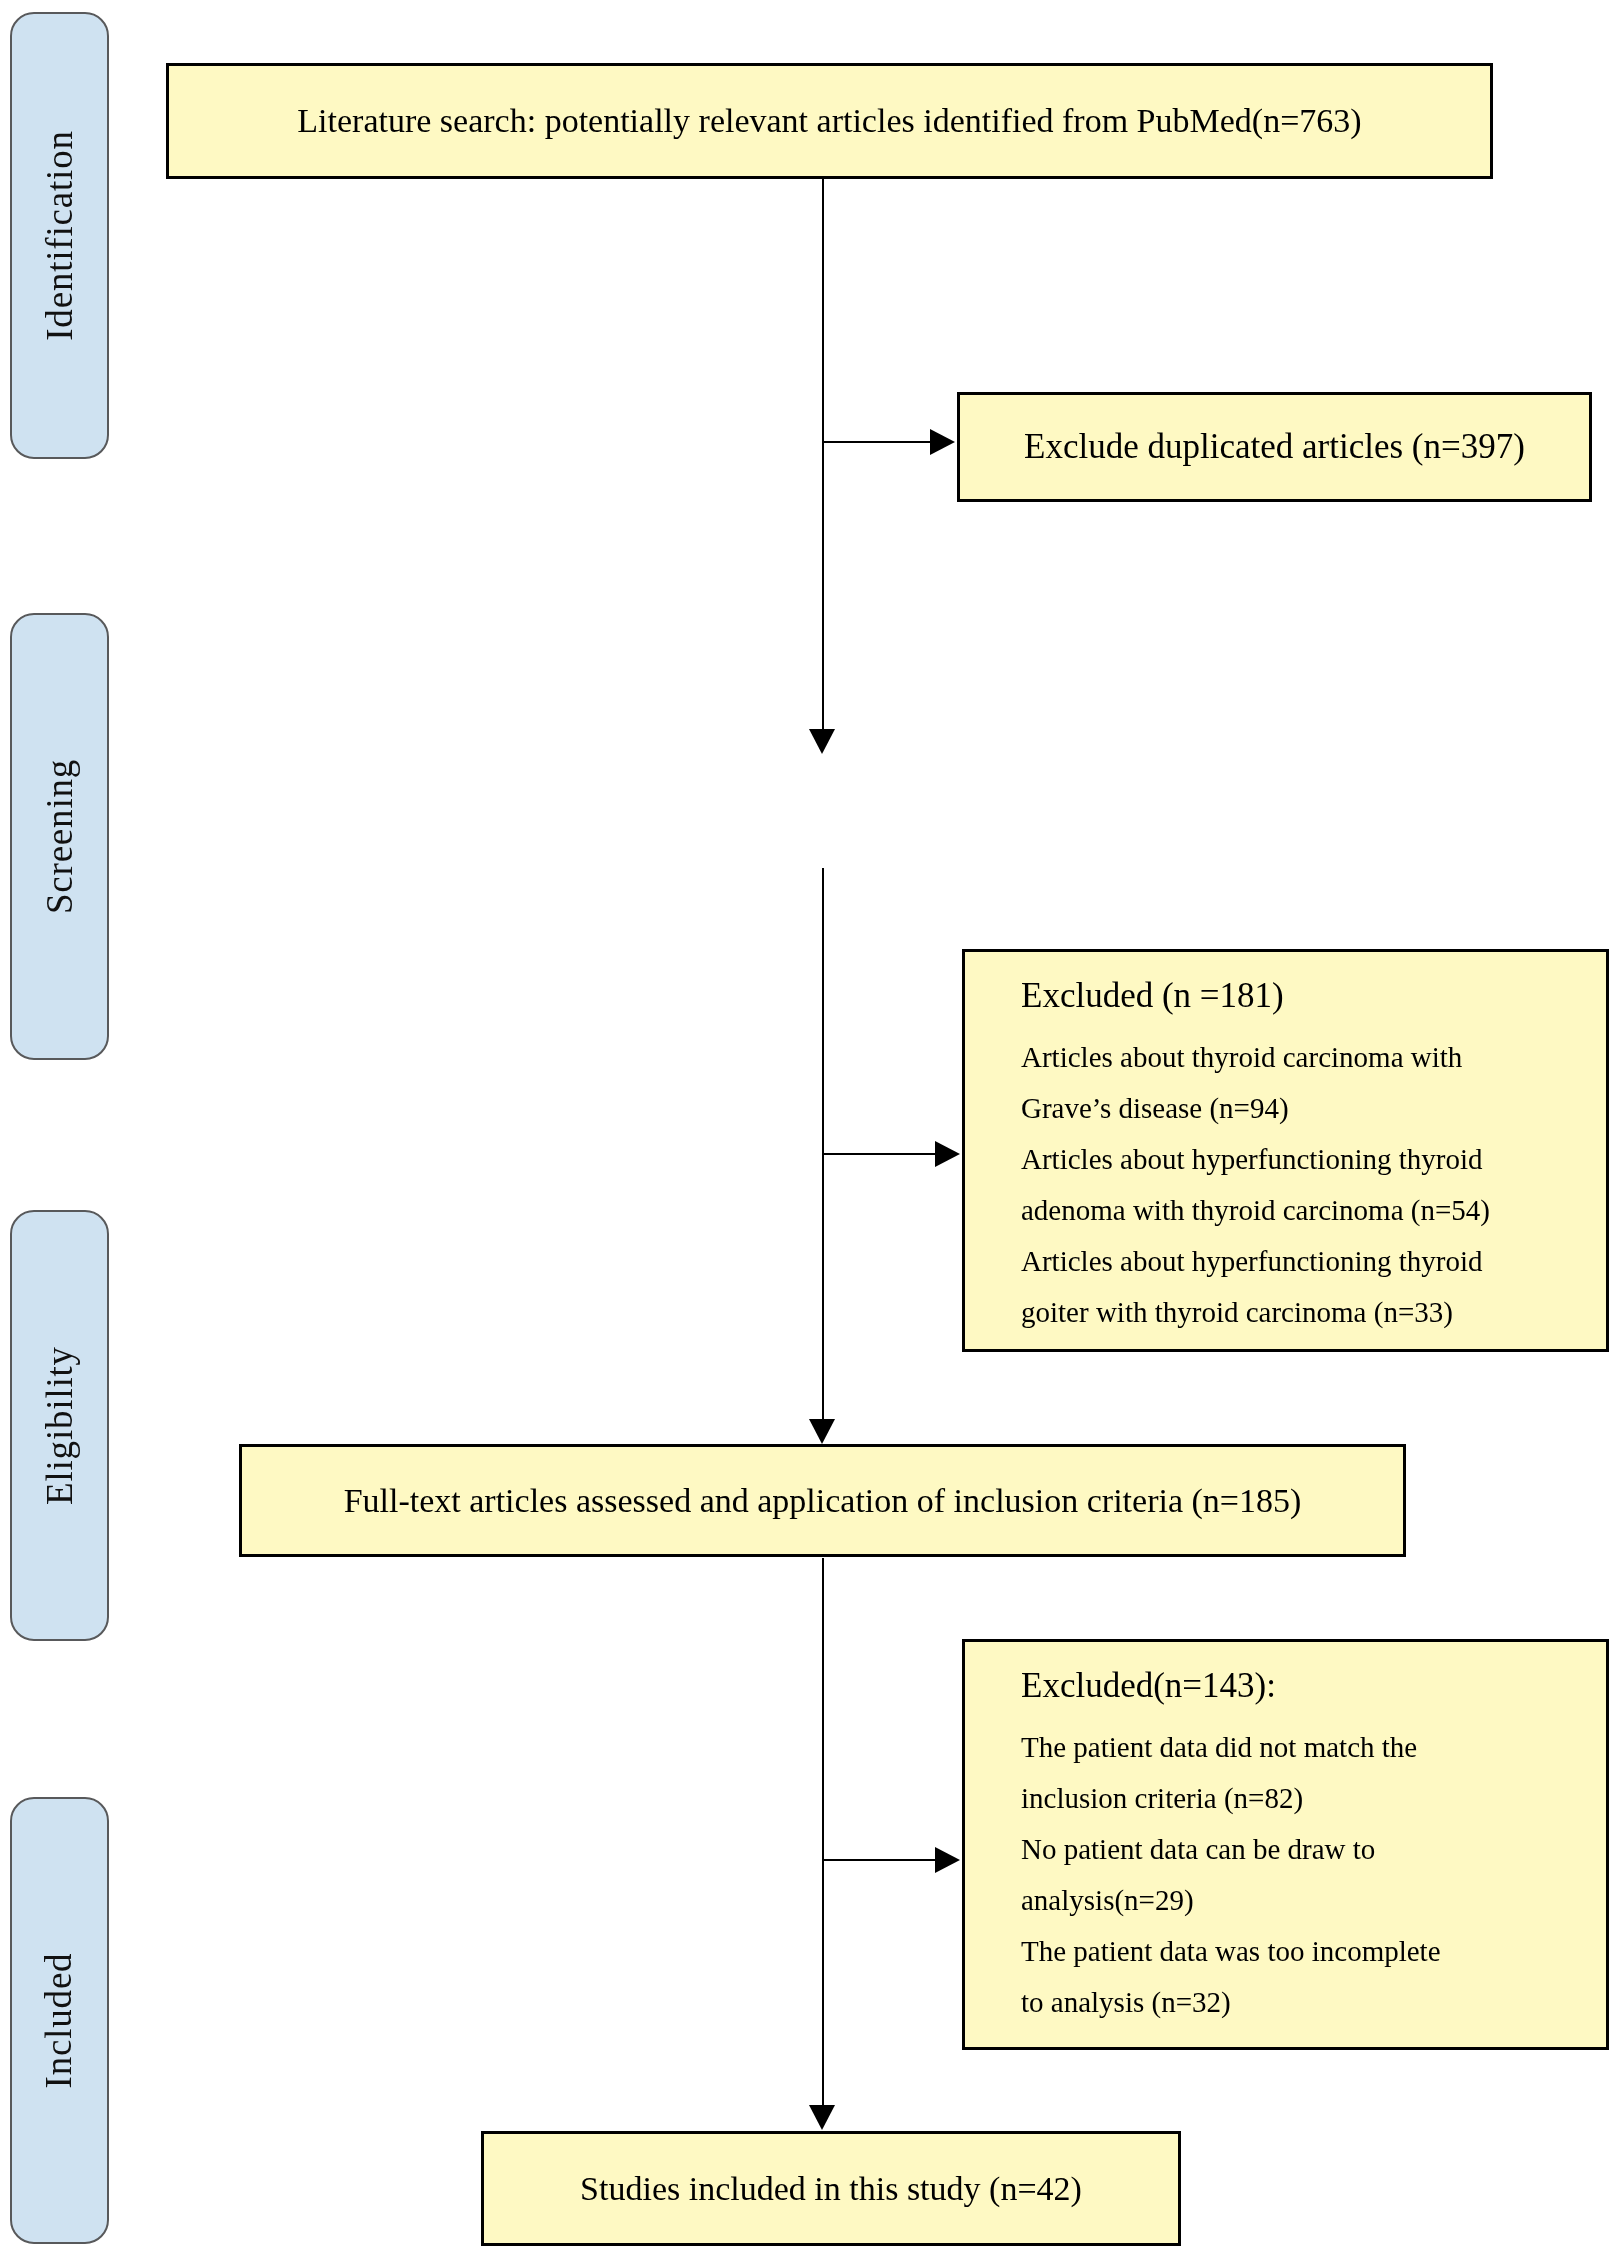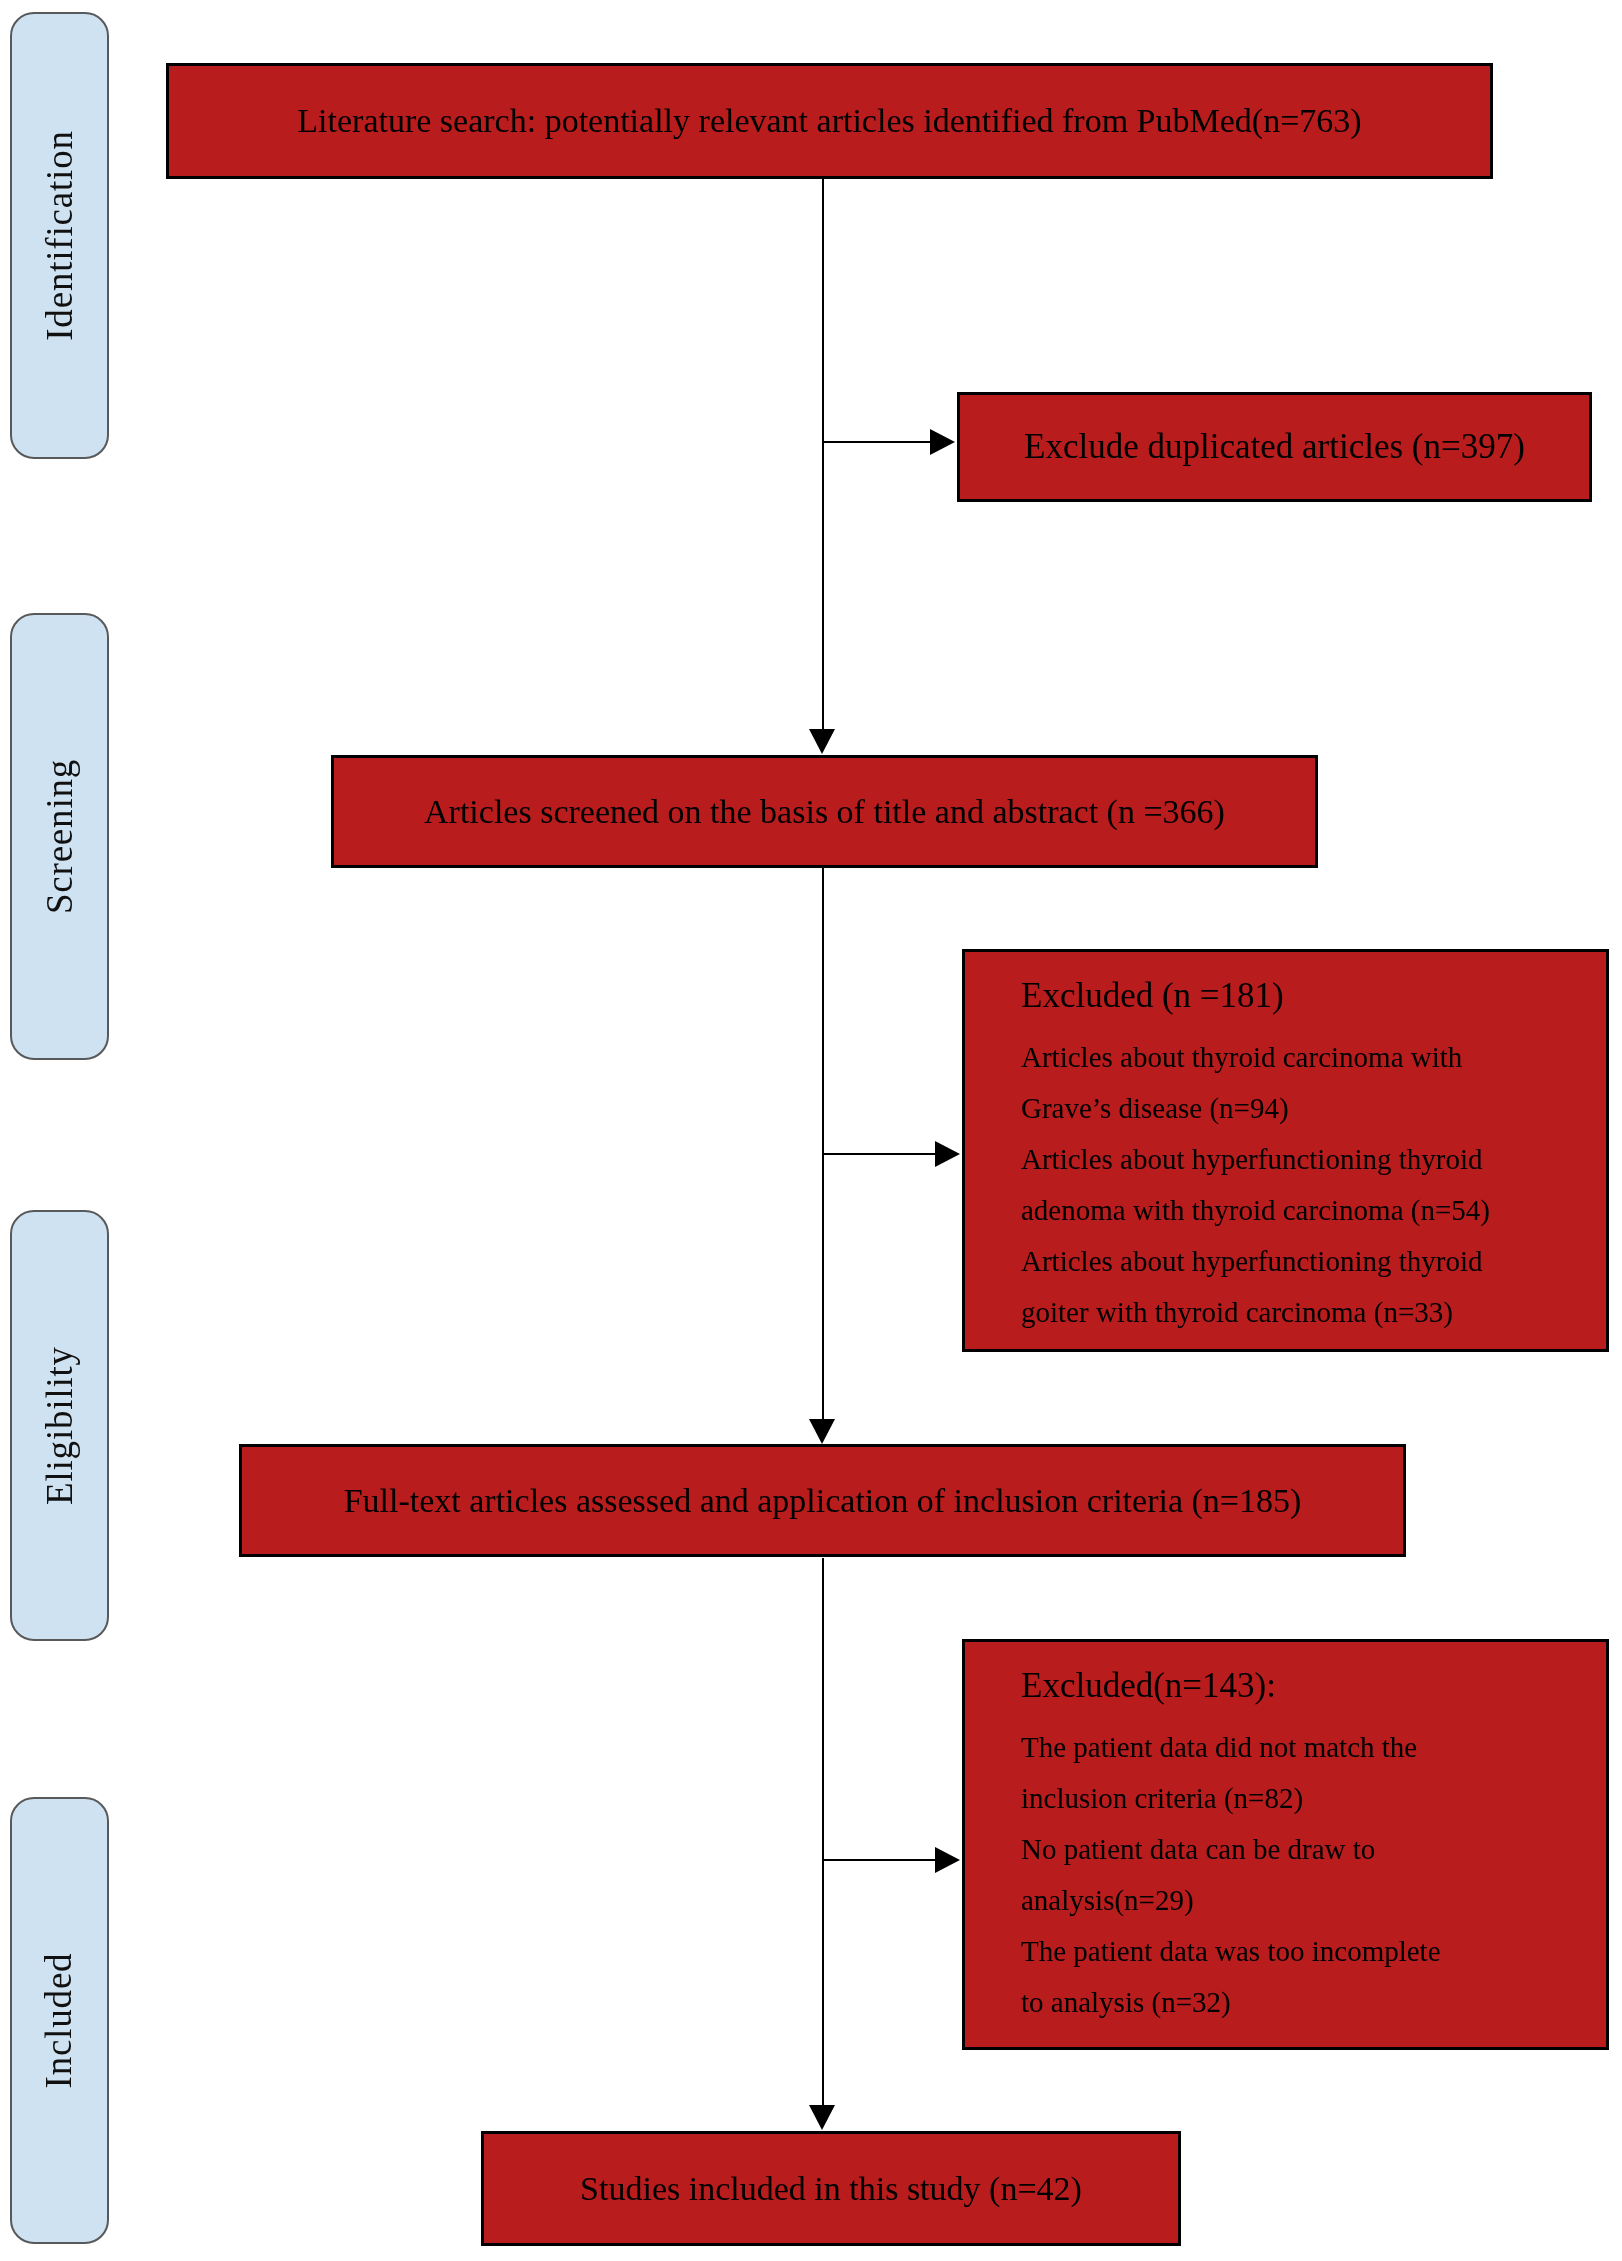--- a/index.html
+++ b/index.html
@@ -15,21 +15,21 @@
     position:absolute;left:9.6px;width:95px;
     background:#cfe2f1;border:2.4px solid #58595b;border-radius:24px;
     display:flex;align-items:center;justify-content:center;
   }
   .stage-text{
     transform:rotate(-90deg);white-space:nowrap;
     font-size:37px;color:#111111;letter-spacing:0.8px;
   }
   
   .fbox{
-    position:absolute;background:#b91c1c;border:3.2px solid #000000;
+    position:absolute;background:#fef9c3;border:3.2px solid #000000;
     box-sizing:border-box;
   }
   .fbox.center{
     display:flex;align-items:center;justify-content:center;
     text-align:center;font-size:34px;padding:0 16px;
   }
   .fbox.center.big{font-size:35px;}
   .side-title{
     font-size:35px;margin:0 0 16px 0;
   }
@@ -69,23 +69,20 @@
   </div>
 
   <div class="fbox center" style="left:166px;top:63px;width:1327px;height:116px;">
     <span>Literature search: potentially relevant articles identified from PubMed(n=763)</span>
   </div>
 
   <div class="fbox center big" style="left:957px;top:392px;width:635px;height:110px;">
     <span>Exclude duplicated articles (n=397)</span>
   </div>
 
-  <div class="fbox center" style="left:331px;top:755px;width:987px;height:113px;">
-    <span>Articles screened on the basis of title and abstract (n =366)</span>
-  </div>
 
   <div class="fbox" style="left:962px;top:949px;width:647px;height:403px;padding:24px 68px 0 56px;">
     <div class="side-title">Excluded (n =181)</div>
     <p class="side-item">Articles about thyroid carcinoma with
 Grave’s disease (n=94)</p>
     <p class="side-item">Articles about hyperfunctioning thyroid
 adenoma with thyroid carcinoma (n=54)</p>
     <p class="side-item">Articles about hyperfunctioning thyroid
 goiter with thyroid carcinoma (n=33)</p>
   </div>

